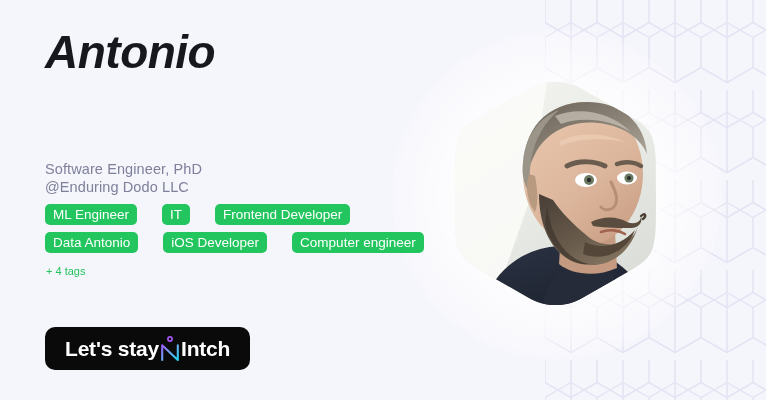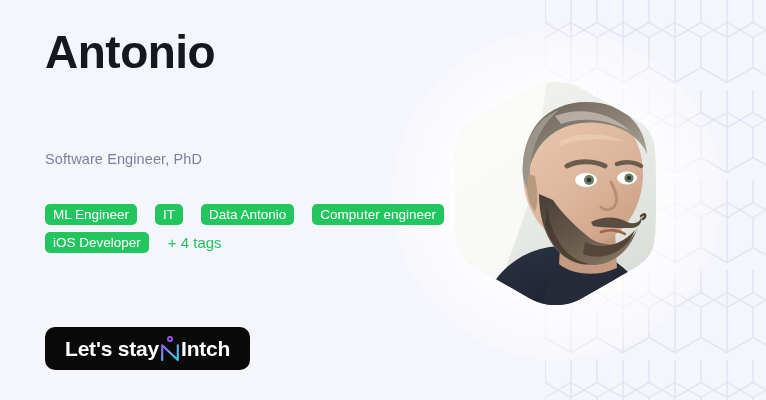--- a/index.html
+++ b/index.html
@@ -36,58 +36,59 @@
 
   .name {
     position:absolute;
     left:45px; top:28px;
     width:420px;
     font-size:46px;
     line-height:48px;
     font-weight:700;
     letter-spacing:-0.5px;
     color:#17171e;
+    font-style:italic;
   }
 
   .subtitle {
     position:absolute;
-    left:45px; top:150px;
+    left:45px; top:160px;
     font-size:14.5px;
     line-height:18px;
     color:#7f819a;
     letter-spacing:0.1px;
   }
 
   .tags {
     position:absolute;
     left:45px; top:204px;
     width:400px;
     display:flex;
     flex-wrap:wrap;
     align-items:center;
-    gap:7px 18px;
+    gap:7px 25px;
   }
   .tag {
     display:inline-flex;
     align-items:center;
     height:21px;
     padding:0 8px;
     border-radius:5px;
     background:#22c55e;
     color:#ffffff;
     font-size:13.5px;
     line-height:21px;
     white-space:nowrap;
   }
   .tag-more {
     display:inline-flex;
     align-items:center;
     height:21px;
     color:#22c55e;
-    font-size:15px;
+    font-size:11px;
     white-space:nowrap;
     padding-left:1px;
   }
 
   .cta {
     position:absolute;
     left:45px; top:327px;
     height:43px;
     padding:0 20px;
     display:inline-flex;
@@ -136,28 +137,30 @@
   </div>
 
   <div class="glow"></div>
 
   <div class="name">
     <div>Antonio</div>
   </div>
 
   <div class="subtitle">
     <div>Software Engineer, PhD</div>
+    <div>@Enduring Dodo LLC</div>
   </div>
 
   <div class="tags">
     <span class="tag">ML Engineer</span>
     <span class="tag">IT</span>
+    <span class="tag">Frontend Developer</span>
     <span class="tag">Data Antonio</span>
+    <span class="tag">iOS Developer</span>
     <span class="tag">Computer engineer</span>
-    <span class="tag">iOS Developer</span>
     <span class="tag-more">+ 4 tags</span>
   </div>
 
   <button class="cta">
     <span class="cta-text">Let's stay</span>
     <span class="cta-logo">
       <svg viewBox="0 0 22 26" xmlns="http://www.w3.org/2000/svg">
         <defs>
           <linearGradient id="ng" x1="0" y1="0" x2="1" y2="1">
             <stop offset="0%" stop-color="#9b5cf6"></stop>

